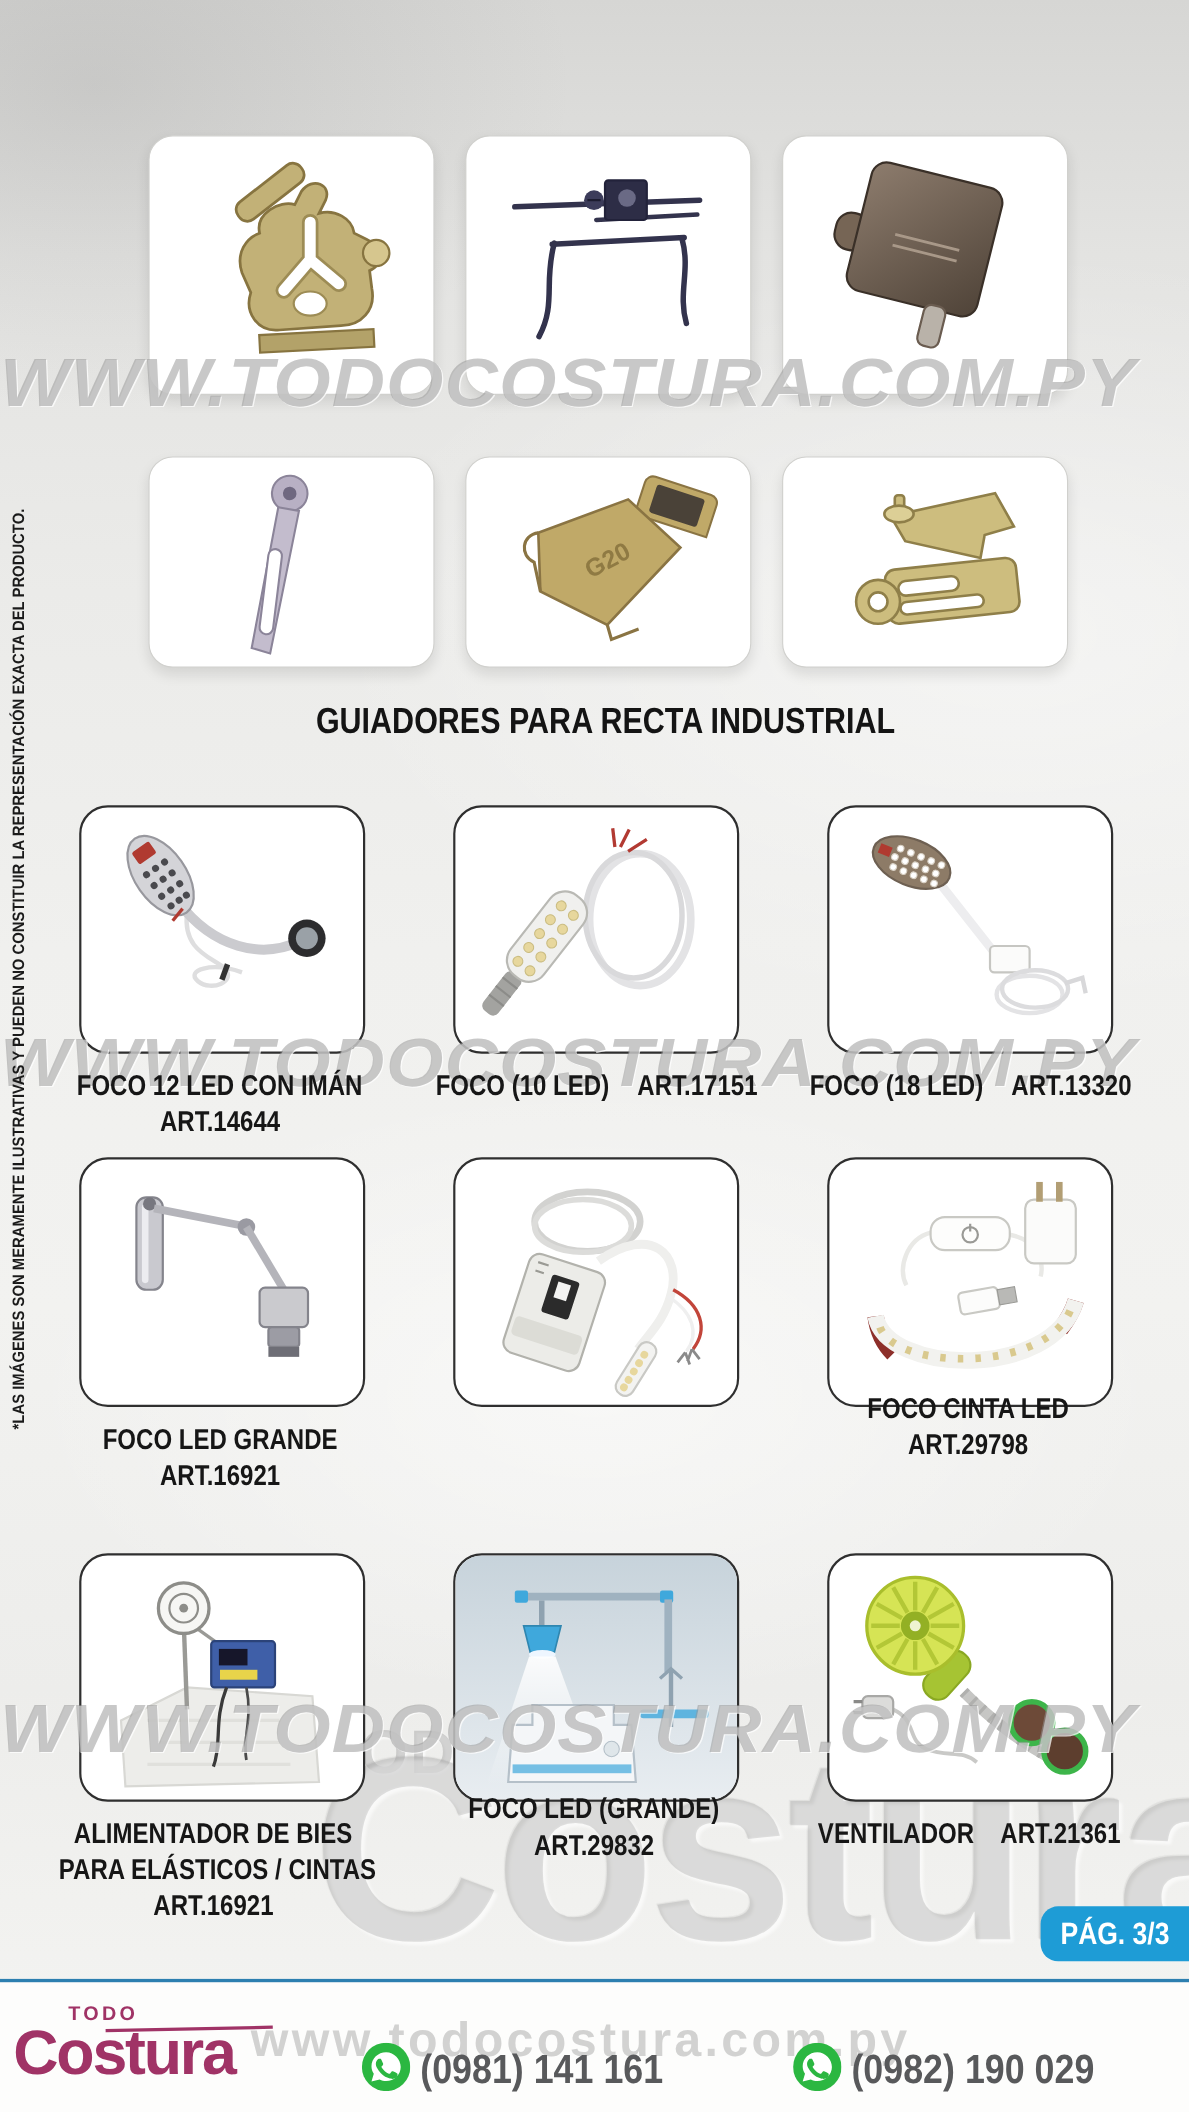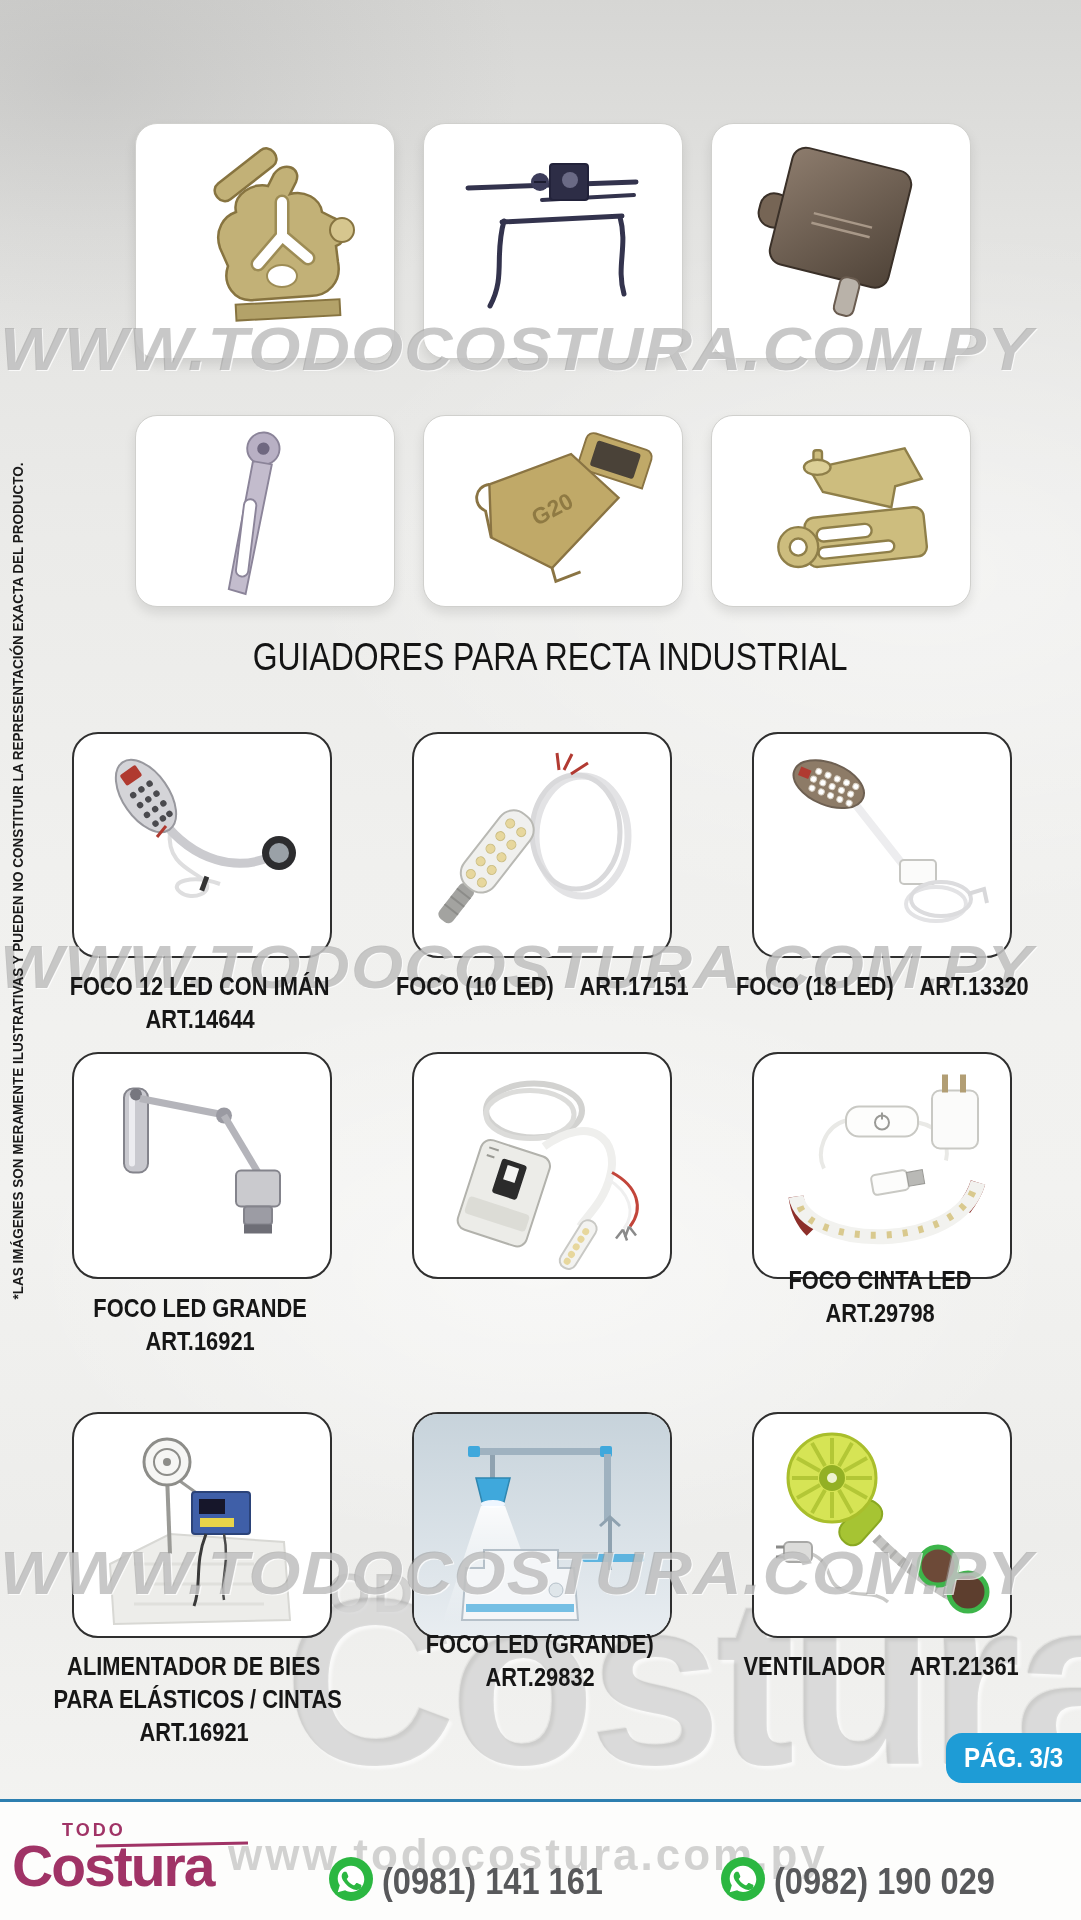--- a/index.html
+++ b/index.html
@@ -14,21 +14,21 @@
   .card-top{position:absolute;background:#fff;border:1px solid #d0d0cd;border-radius:22px;
     box-shadow:0 6px 12px rgba(0,0,0,.10);z-index:2;overflow:hidden;}
   .card-mid{position:absolute;width:256px;background:#fff;border:2px solid #2f2f2f;border-radius:26px;
     z-index:2;overflow:hidden;}
   .card-top svg,.card-mid svg{position:absolute;inset:0;width:100%;height:100%;}
   .wm-site{position:absolute;left:0;width:1081px;z-index:3;white-space:nowrap;overflow:visible;
     font-style:italic;font-weight:700;font-size:62px;line-height:62px;letter-spacing:1px;
     color:rgba(150,150,150,.52);text-shadow:1px 1px 0 rgba(255,255,255,.75);
     transform:scaleX(1.08);transform-origin:left center;}
   .section-title{position:absolute;left:125px;width:850px;top:636px;z-index:4;text-align:center;
-    font-weight:400;font-size:38px;color:#141414;}
+    font-weight:700;font-size:33px;color:#141414;}
   .cond{display:inline-block;transform:scaleX(.84);transform-origin:center;white-space:nowrap;}
   .prod-label{position:absolute;width:336px;z-index:4;text-align:center;font-weight:700;
     font-size:26px;line-height:33px;color:#161616;}
   .disclaimer{position:absolute;left:-420px;top:895px;width:880px;height:22px;z-index:4;
     transform:rotate(-90deg);text-align:center;font-weight:700;font-size:15px;color:#1a1a1a;}
   .brand-wm-top{position:absolute;left:292px;top:1560px;z-index:1;font-weight:700;font-size:56px;
     color:rgba(150,150,150,.40);letter-spacing:2px;text-shadow:2px 2px 2px rgba(255,255,255,.7);}
   .brand-wm-main{position:absolute;left:284px;top:1562px;z-index:1;font-weight:700;font-size:238px;
     line-height:240px;letter-spacing:-6px;white-space:nowrap;color:rgba(168,168,168,.35);
     text-shadow:3px 3px 3px rgba(255,255,255,.65), -1px -1px 1px rgba(90,90,90,.10);}

